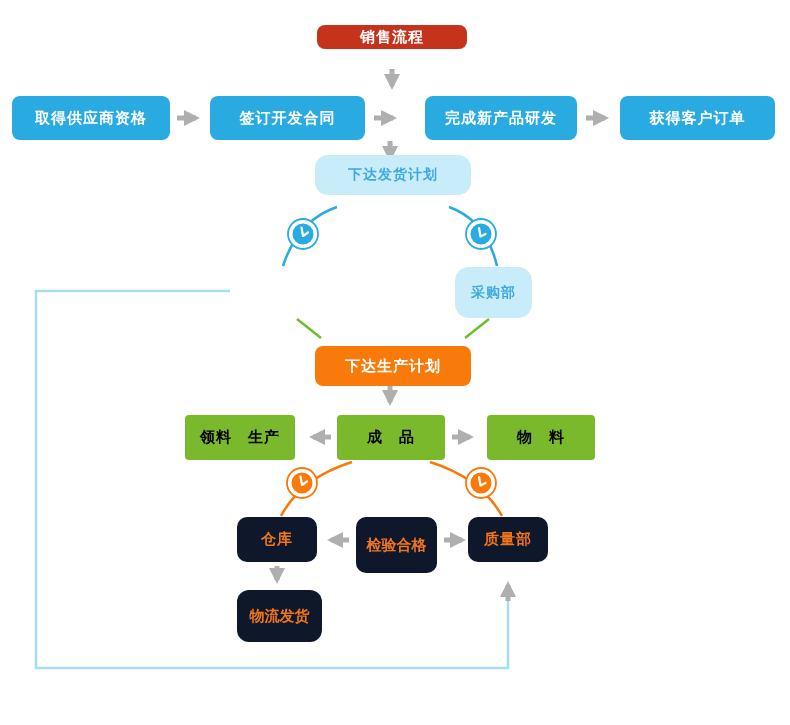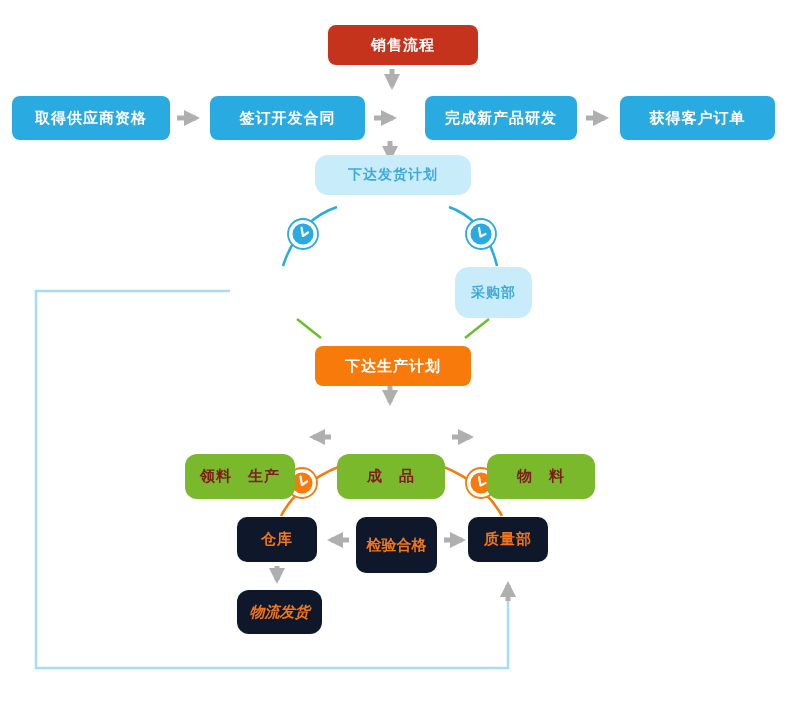--- a/index.html
+++ b/index.html
@@ -17,21 +17,21 @@
     box-sizing:border-box;
     font-weight:bold;
     letter-spacing:1px;
     white-space:nowrap;
     z-index:2;
   }
   .red{background:#c5331c;color:#ffffff;border-radius:8px;font-size:15px;}
   .blue{background:#29abe2;color:#ffffff;border-radius:8px;font-size:15px;}
   .lightblue{background:#c9ecfb;color:#3fa9dc;border-radius:13px;font-size:14px;}
   .orange{background:#f87a0b;color:#ffffff;border-radius:8px;font-size:15px;margin-top:8px;}
-  .green{background:#7ab92c;color:#7f1d1d;border-radius:12px;font-size:15px;margin-top:39px;}
+  .green{background:#7ab92c;color:#000000;border-radius:4px;font-size:15px;}
   .tan{background:#0f172a;color:#f0751b;border-radius:10px;font-size:15px;}
 </style>
 </head>
 <body>
 
 <div class="canvas">
 
   <svg class="wires" width="790" height="725" viewBox="0 0 790 725">
     <defs>
       <marker id="gh" viewBox="0 0 10 10" refX="7.5" refY="5" markerWidth="3.2" markerHeight="3.2" orient="auto" markerUnits="strokeWidth">
@@ -91,21 +91,21 @@
       <path d="M-1.5,-6.5 L0,2 L5,-1.5" fill="none" stroke="#ffffff" stroke-width="2.2" stroke-linecap="round" stroke-linejoin="round"></path>
     </g>
     <g transform="translate(481,483)">
       <circle r="15" fill="#ffffff"></circle>
       <circle r="15" fill="none" stroke="#f87a0b" stroke-width="1.8"></circle>
       <circle r="10.5" fill="#f87a0b"></circle>
       <path d="M-2,-6 L-0.5,2.5 L4.5,0" fill="none" stroke="#ffffff" stroke-width="2.2" stroke-linecap="round" stroke-linejoin="round"></path>
     </g>
   </svg>
 
-  <div class="node red" style="left:328px;top:25px;width:150px;height:40px;">销售流程</div>
+  <div class="node red" style="left:317px;top:25px;width:150px;height:24px;">销售流程</div>
 
   <div class="node blue" style="left:12px;top:96px;width:158px;height:44px;">取得供应商资格</div>
 
   <div class="node blue" style="left:210px;top:96px;width:155px;height:44px;">签订开发合同</div>
 
   <div class="node blue" style="left:425px;top:96px;width:152px;height:44px;">完成新产品研发</div>
 
   <div class="node blue" style="left:620px;top:96px;width:155px;height:44px;">获得客户订单</div>
 
   <div class="node lightblue" style="left:315px;top:155px;width:156px;height:40px;">下达发货计划</div>
@@ -120,15 +120,15 @@
   <div class="node green" style="left:337px;top:415px;width:108px;height:45px;">成　品</div>
 
   <div class="node green" style="left:487px;top:415px;width:108px;height:45px;">物　料</div>
 
   <div class="node tan" style="left:237px;top:517px;width:80px;height:45px;">仓库</div>
 
   <div class="node tan" style="left:356px;top:517px;width:81px;height:56px;letter-spacing:0;">检验合格</div>
 
   <div class="node tan" style="left:468px;top:517px;width:80px;height:45px;">质量部</div>
 
-  <div class="node tan" style="left:237px;top:590px;width:85px;height:44px;border-radius:12px;letter-spacing:0;font-style:italic;">物流发货</div>
+  <div class="node tan" style="left:237px;top:590px;width:85px;height:52px;border-radius:12px;letter-spacing:0;">物流发货</div>
 
 </div>
 
 </body></html>

